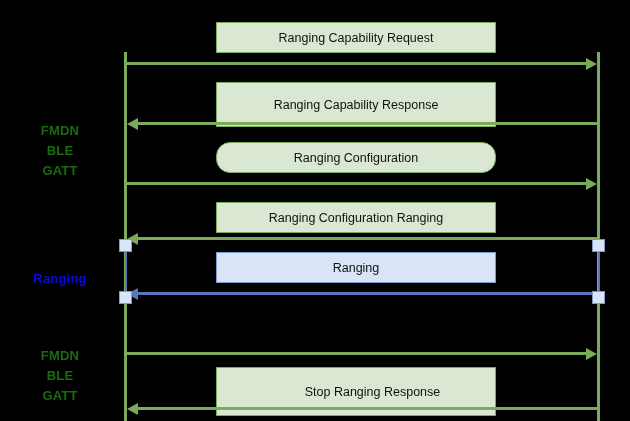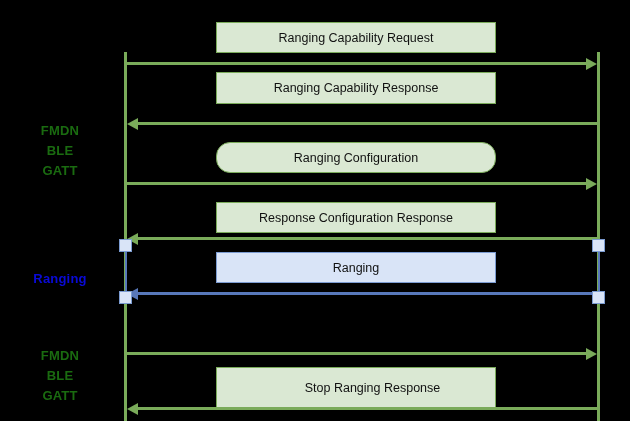--- a/index.html
+++ b/index.html
@@ -99,35 +99,35 @@
     <div class="phase-label green" style="left: 20px; top: 110px; width: 80px;">FMDN
 BLE
 GATT</div>
     <div class="phase-label blue" style="left: 20px; top: 258px; width: 80px;">Ranging</div>
     <div class="phase-label green" style="left: 20px; top: 335px; width: 80px;">FMDN
 BLE
 GATT</div>
     <div class="msg-box" style="left: 216px; width: 280px; top: 22px; height: 31px;">Ranging Capability Request</div>
     <div class="arrow-line" style="top: 62px; left: 127px; width: 459px;"></div>
     <div class="arrow-head right" style="top: 58px; left: 586px;"></div>
-    <div class="msg-box" style="left: 216px; width: 280px; top: 72px; height: 32px;">Ranging Capability Response</div>
+    <div class="msg-box" style="left: 216px; width: 280px; top: 82px; height: 45px;">Ranging Capability Response</div>
     <div class="arrow-line" style="top: 122px; left: 138px; width: 459px;"></div>
     <div class="arrow-head left" style="top: 118px; left: 127px;"></div>
     <div class="msg-box" style="left: 216px; width: 280px; top: 142px; height: 31px; border-radius: 14px;">Ranging Configuration</div>
     <div class="arrow-line" style="top: 182px; left: 127px; width: 459px;"></div>
     <div class="arrow-head right" style="top: 178px; left: 586px;"></div>
-    <div class="msg-box" style="left: 216px; width: 280px; top: 202px; height: 31px;">Response Configuration Response</div>
+    <div class="msg-box" style="left: 216px; width: 280px; top: 202px; height: 31px;">Ranging Configuration Ranging</div>
     <div class="arrow-line" style="top: 237px; left: 138px; width: 459px;"></div>
     <div class="arrow-head left" style="top: 233px; left: 127px;"></div>
     <div class="msg-box blue" style="left: 216px; width: 280px; top: 252px; height: 31px;">Ranging</div>
     <div class="arrow-line blue" style="top: 292px; left: 138px; width: 459px;"></div>
     <div class="arrow-head left blue" style="top: 288px; left: 127px;"></div>
     <div class="arrow-line" style="top: 352px; left: 127px; width: 459px;"></div>
     <div class="arrow-head right" style="top: 348px; left: 586px;"></div>
-    <div class="msg-box" style="left: 216px; width: 280px; top: 367px; height: 42px; padding-left: 33px;">Stop Ranging Response</div>
+    <div class="msg-box" style="left: 216px; width: 280px; top: 367px; height: 49px; padding-left: 33px;">Stop Ranging Response</div>
     <div class="arrow-line" style="top: 407px; left: 138px; width: 459px;"></div>
     <div class="arrow-head left" style="top: 403px; left: 127px;"></div>
     <div class="activation-line" style="left: 124.5px; top: 245px; height: 52px;"></div>
     <div class="activation-node" style="left: 119px; top: 238.5px;"></div>
     <div class="activation-node" style="left: 119px; top: 290.5px;"></div>
     <div class="activation-line" style="left: 597.5px; top: 245px; height: 52px;"></div>
     <div class="activation-node" style="left: 592px; top: 238.5px;"></div>
     <div class="activation-node" style="left: 592px; top: 290.5px;"></div>
   </div>
 

